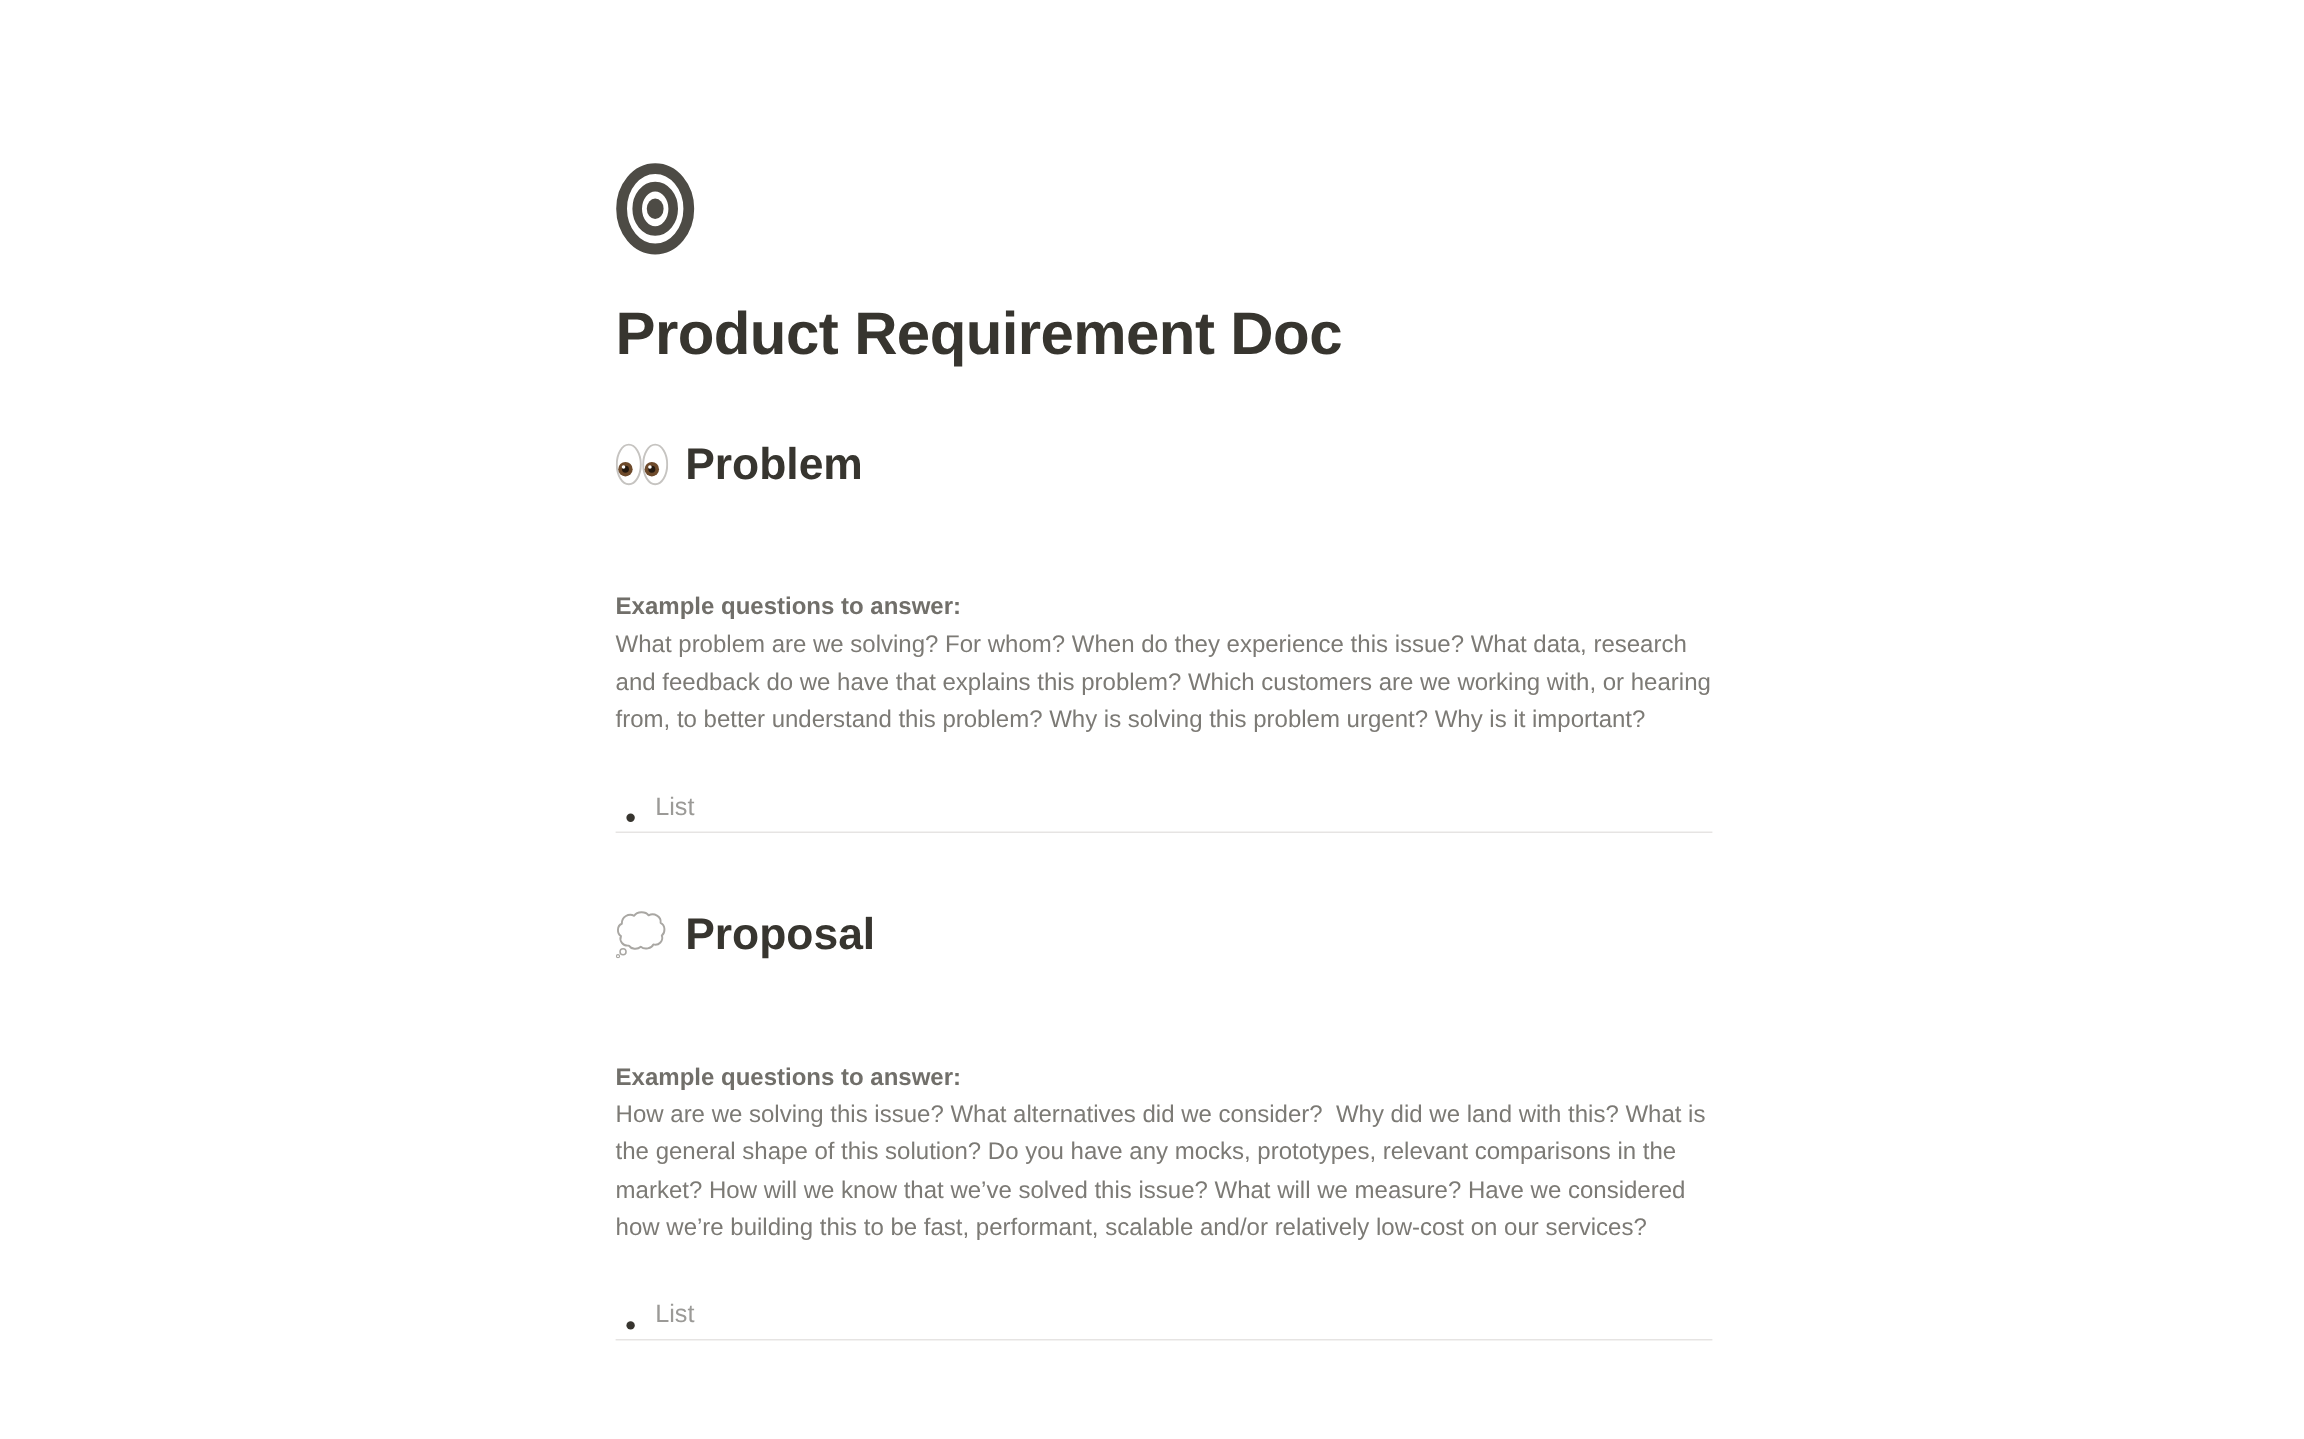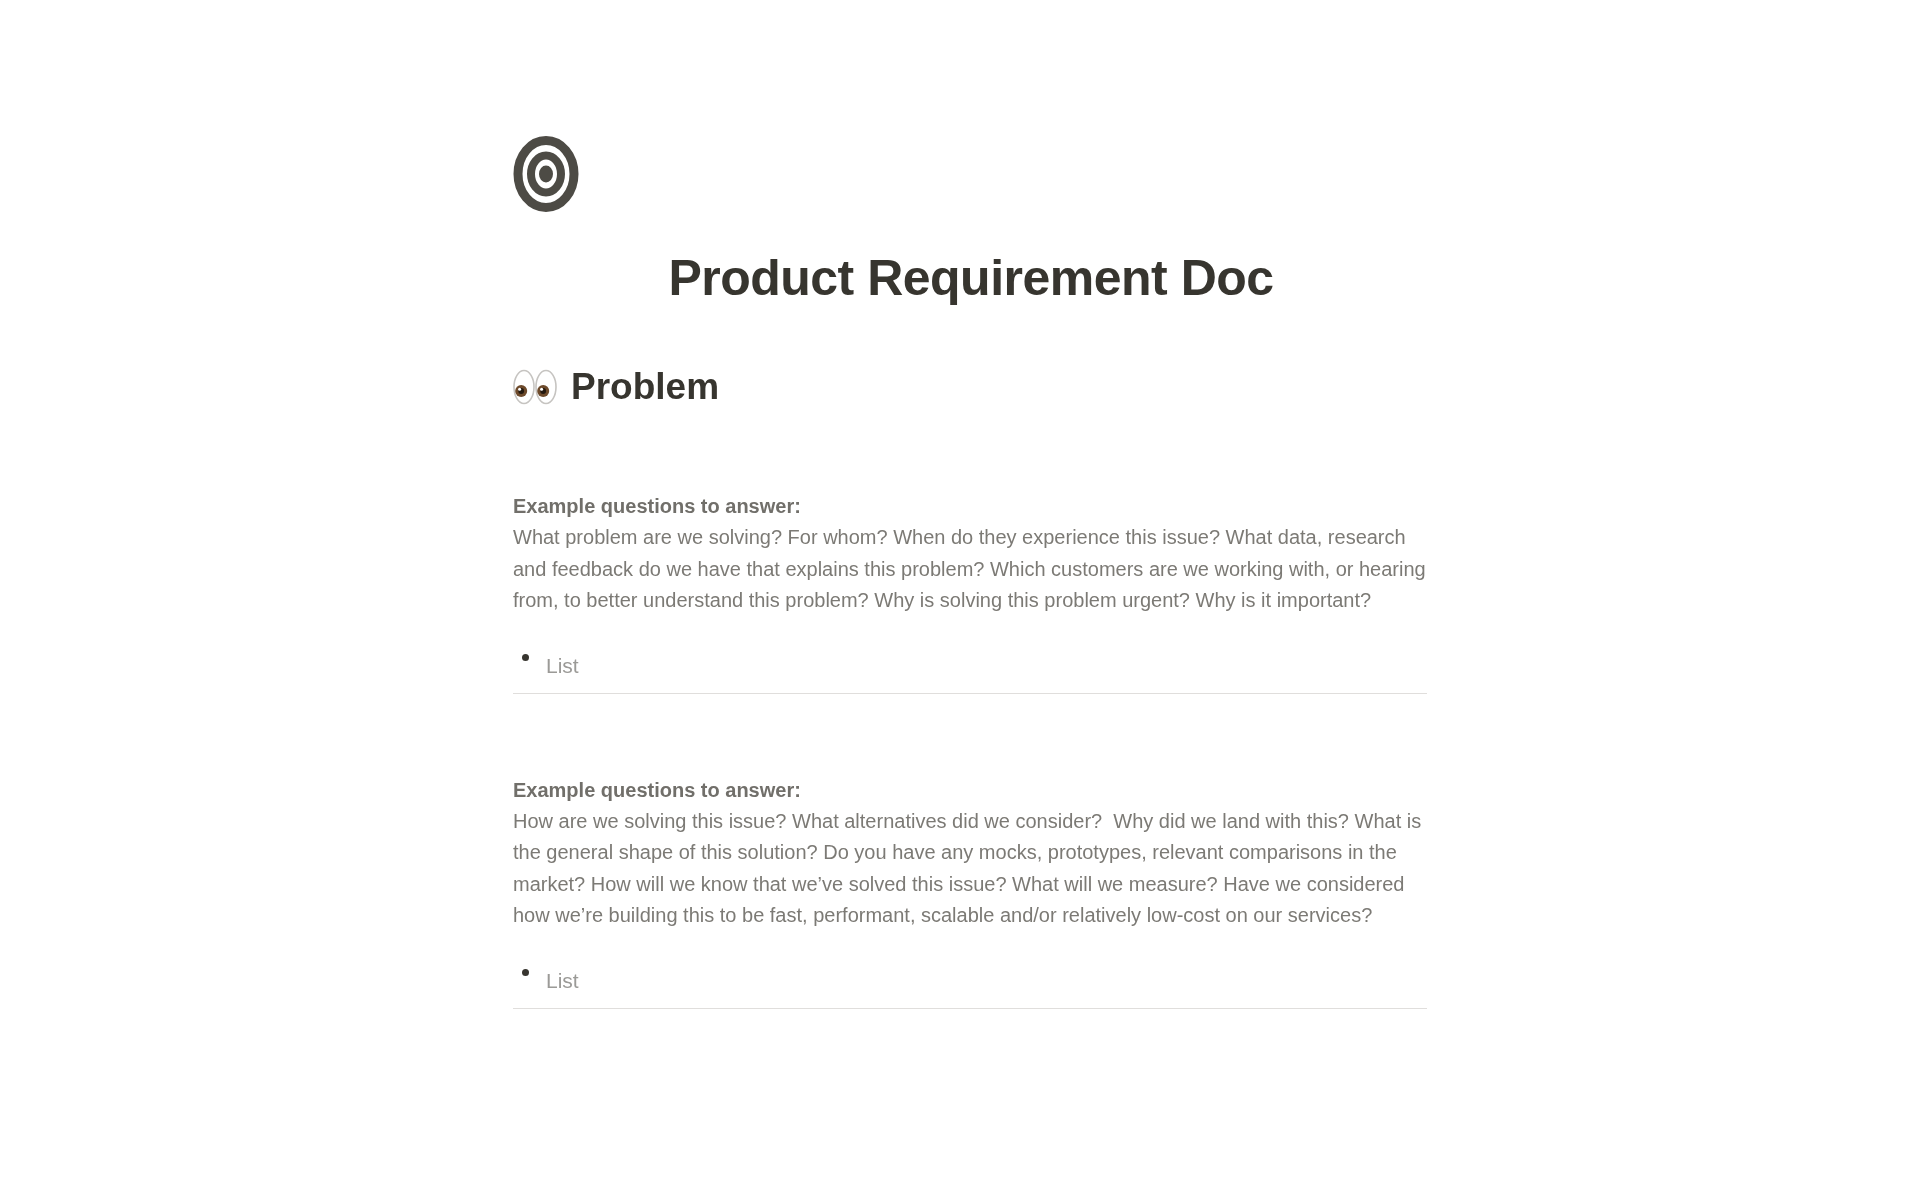--- a/index.html
+++ b/index.html
@@ -19,21 +19,20 @@
     width: 66px; height: 78px;
     cursor: pointer;
   }
   .page-title {
     margin-top: 34px;
     font-size: 50px;
     line-height: 62px;
     font-weight: 700;
     letter-spacing: -0.5px;
     color: #37352f;
-    text-align: center;
   }
   h2.section-heading {
     display: flex;
     align-items: center;
     gap: 14px;
     font-size: 37px;
     line-height: 46px;
     font-weight: 700;
     color: #37352f;
   }
@@ -48,21 +47,21 @@
     white-space: pre-wrap;
   }
   .example .label {
     display: block;
     font-weight: 700;
     color: #716f6a;
   }
   .bullet-row {
     margin-top: 6px;
     display: flex;
-    align-items: flex-start;
+    align-items: flex-end;
     height: 31px;
     padding-left: 9px;
     cursor: text;
   }
   .bullet-dot {
     width: 7px; height: 7px;
     border-radius: 50%;
     background: #37352f;
     flex: 0 0 auto;
   }
@@ -113,20 +112,30 @@
       <span class="label">Example questions to answer:</span><span>What problem are we solving? For whom? When do they experience this issue? What data, research and feedback do we have that explains this problem? Which customers are we working with, or hearing from, to better understand this problem? Why is solving this problem urgent? Why is it important?</span>
     </p>
     <div class="bullet-row">
       <span class="bullet-dot"></span>
       <span class="list-placeholder">List</span>
     </div>
     <hr class="divider">
   </section>
 
   <section>
+    <h2 class="section-heading mt-next">
+      <span class="emoji">
+        <svg viewBox="0 0 44 41" width="44" height="41">
+          <path d="M11 30 C6 30.5 2.8 26 4.5 22 C1 20 1 13.5 5.2 11.8 C5 6 11 2.6 15.5 5.2 C18 1.3 25 1.3 27.5 4.8 C32 2.2 38.3 5.8 37.5 11 C41.6 13 41.6 19.2 38.5 21.5 C40.2 26 36 30.2 31.5 29 C30 32.6 24 33.6 21 31 C18 33.6 13 33 11 30 Z" fill="#ffffff" stroke="#a9a7a3" stroke-width="1.6" stroke-linejoin="round"></path>
+          <circle cx="6.2" cy="35.2" r="2.5" fill="#ffffff" stroke="#a9a7a3" stroke-width="1.3"></circle>
+          <circle cx="2" cy="38.8" r="1.3" fill="#ffffff" stroke="#a9a7a3" stroke-width="1"></circle>
+        </svg>
+      </span>
+      <span>Proposal</span>
+    </h2>
     <p class="example">
       <span class="label">Example questions to answer:</span><span>How are we solving this issue? What alternatives did we consider?  Why did we land with this? What is the general shape of this solution? Do you have any mocks, prototypes, relevant comparisons in the market? How will we know that we’ve solved this issue? What will we measure? Have we considered how we’re building this to be fast, performant, scalable and/or relatively low-cost on our services?</span>
     </p>
     <div class="bullet-row">
       <span class="bullet-dot"></span>
       <span class="list-placeholder">List</span>
     </div>
     <hr class="divider">
   </section>
 

